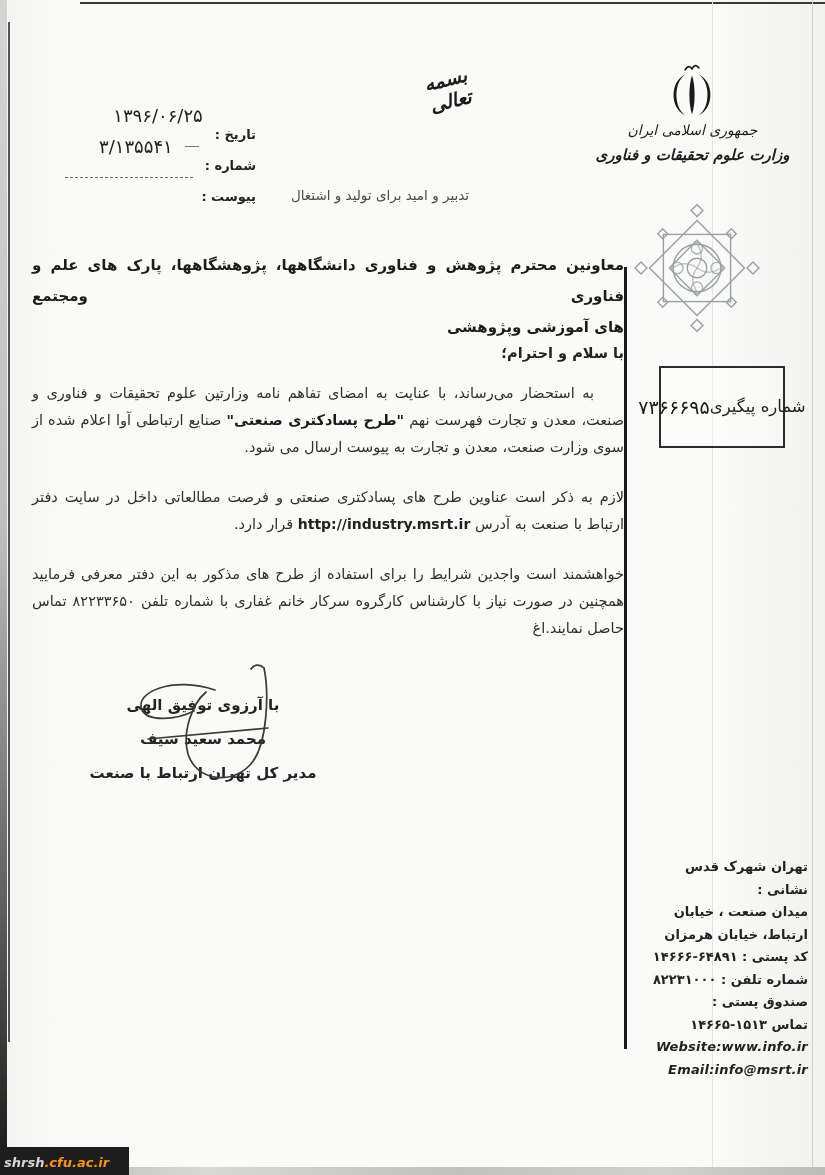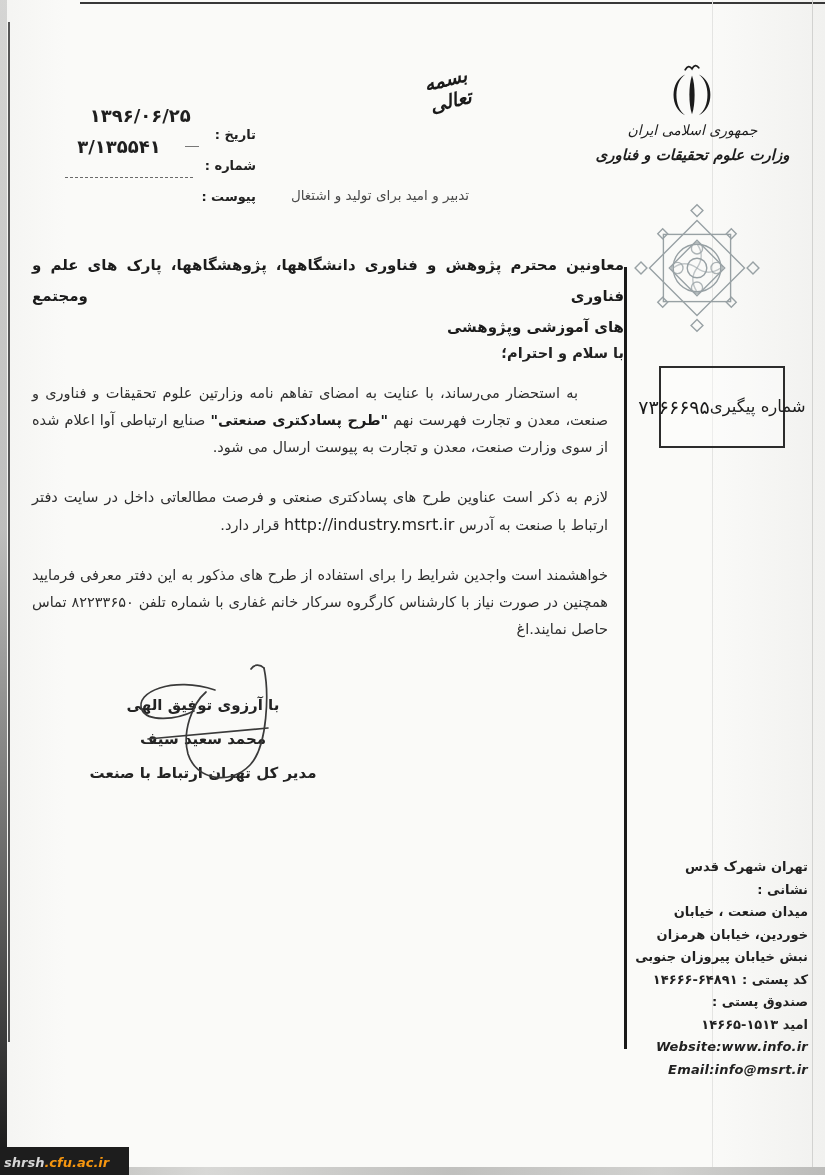--- a/index.html
+++ b/index.html
@@ -22,45 +22,45 @@
   .emblem{left:662px;top:62px;width:60px;height:64px;}
   .gov-name{left:585px;top:118px;width:215px;text-align:center;direction:rtl;
     font-style:italic;color:#1d1d1d;}
   .gov-name .l1{font-size:14px;line-height:24px;}
   .gov-name .l2{font-size:15px;line-height:27px;font-weight:bold;}
   .besmellah{left:403px;top:68px;width:90px;font-size:19px;font-weight:bold;font-style:italic;
     color:#1a1a1a;transform:rotate(-14deg);direction:rtl;text-align:center;}
   .meta{left:28px;top:100px;width:228px;direction:rtl;}
   .meta-row{display:flex;align-items:center;height:31px;}
   .meta-label{font-size:13px;font-weight:bold;color:#222;white-space:nowrap;margin-top:37px;}
-  .meta-value{font-size:18px;font-weight:bold;color:#1f1f1f;margin-right:24px;letter-spacing:1px;}
+  .meta-value{font-size:18px;font-weight:normal;color:#1f1f1f;margin-right:12px;letter-spacing:1px;}
   .meta-dash{width:14px;height:1px;background:#777;margin-right:6px;}
   .attach-line{width:128px;border-top:1px dashed #6a6a6a;margin-right:8px;height:0;}
   .slogan{left:225px;top:187px;width:310px;text-align:center;font-size:13.5px;color:#4a4a4a;direction:rtl;}
   
   .seal{left:627px;top:202px;width:140px;height:132px;opacity:.9;}
   .vrule{left:624px;top:267px;width:3px;height:782px;background:#191919;}
   .tracking{left:659px;top:366px;width:122px;height:78px;border:2px solid #2c2c2c;
     background:rgba(255,255,255,.35);display:flex;flex-direction:row;justify-content:center;
     align-items:center;direction:rtl;}
   .tracking .t1{font-size:16.5px;color:#1e1e1e;line-height:26px;white-space:nowrap;}
   .tracking .t2{font-size:19px;color:#1a1a1a;letter-spacing:2px;line-height:30px;}
   
   .heading{left:32px;top:250px;width:592px;direction:rtl;font-weight:bold;font-size:15px;
     line-height:31px;color:#1c1c1c;}
   .heading .hl1{text-align:justify;text-align-last:justify;}
   .heading .hl2{text-align:right;}
   .salutation{left:32px;top:345px;width:592px;direction:rtl;text-align:right;
     font-weight:bold;font-size:14.5px;color:#222;}
   .bodytext{left:32px;top:380px;width:592px;direction:rtl;text-align:justify;
     font-size:14.5px;line-height:27px;color:#2e2e2e;}
-  .bodytext p{margin:0 16px 23px 0;}
+  .bodytext p{margin:0 0 23px 0;}
   .indent{text-indent:30px;}
   .bold-seg{font-weight:bold;color:#1b1b1b;}
-  .url-seg{direction:ltr;unicode-bidi:embed;font-size:16px;font-weight:normal;color:#222;}
+  .url-seg{direction:ltr;unicode-bidi:embed;font-size:14px;font-weight:bold;color:#222;}
   
   .sig-block{left:48px;top:688px;width:310px;direction:rtl;text-align:center;
     font-size:15px;font-weight:600;line-height:34px;color:#232323;}
   .sig-svg{left:118px;top:662px;width:195px;height:135px;}
   
   .address{left:634px;top:856px;width:174px;direction:rtl;text-align:right;
     font-size:13px;font-weight:bold;line-height:22.5px;color:#222;padding-right:2px;}
   .address .ltrv{direction:ltr;unicode-bidi:embed;letter-spacing:.5px;}
   .address .en{direction:ltr;font-style:italic;letter-spacing:.2px;}
   
@@ -168,25 +168,25 @@
       <path d="M97,28 C55,14 16,30 24,48 C30,60 58,58 76,49"></path>
       <path d="M30,77 L150,66"></path>
       <path d="M146,6 C142,2 136,2 133,7"></path>
     </g>
   </svg>
 
   <div class="abs address">
     <div>تهران شهرک قدس</div>
     <div>نشانی :</div>
     <div>میدان صنعت ، خیابان</div>
-    <div>خوردین، خیابان هرمزان</div>
-    <div>نبش خیابان پیروزان جنوبی</div>
+    <div>ارتباط، خیابان هرمزان</div>
     <div><span>کد پستی :</span> <span class="ltrv">۱۴۶۶۶-۶۴۸۹۱</span></div>
+    <div><span>شماره تلفن :</span> <span class="ltrv">۸۲۲۳۱۰۰۰</span></div>
     <div>صندوق پستی :</div>
-    <div><span>امید</span> <span class="ltrv">۱۴۶۶۵-۱۵۱۳</span></div>
+    <div><span>تماس</span> <span class="ltrv">۱۴۶۶۵-۱۵۱۳</span></div>
     <div class="en">Website:www.info.ir</div>
     <div class="en">Email:info@msrt.ir</div>
   </div>
 
   <div class="abs watermark">
     <span class="wm-prefix">shrsh</span>
       <span class="wm-suffix">.cfu.ac.ir</span>
   </div>
 
 </div>

